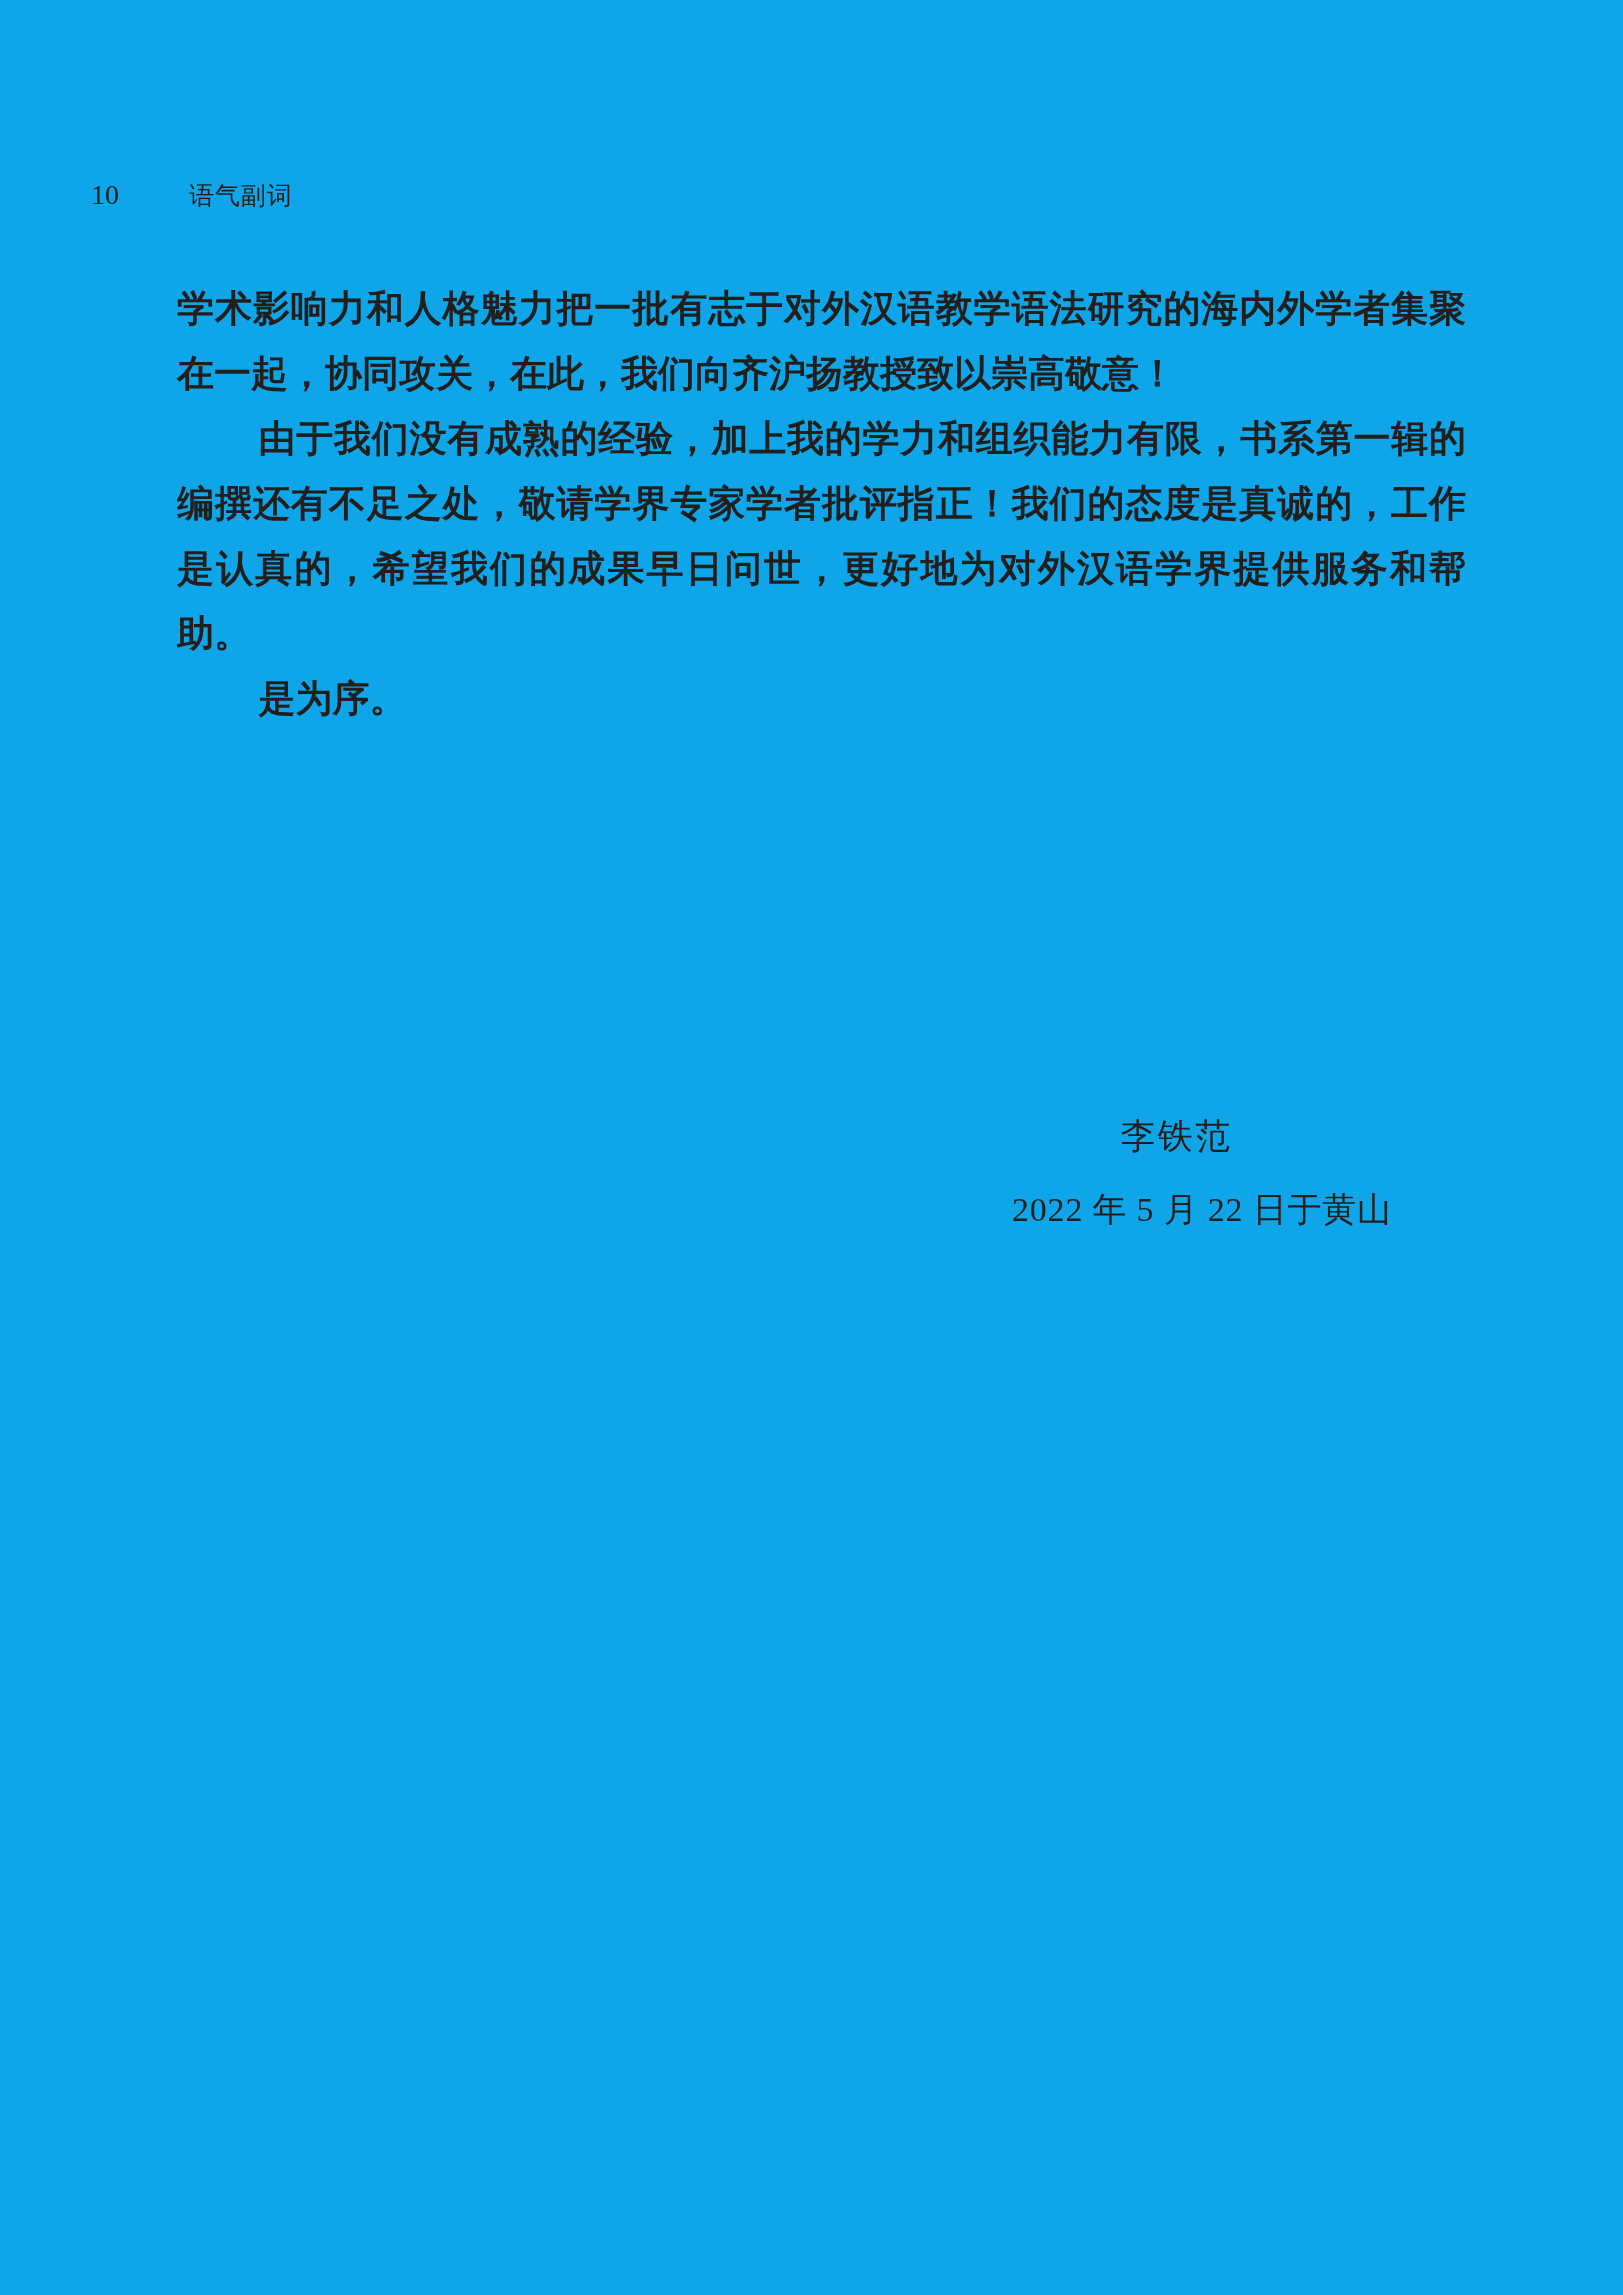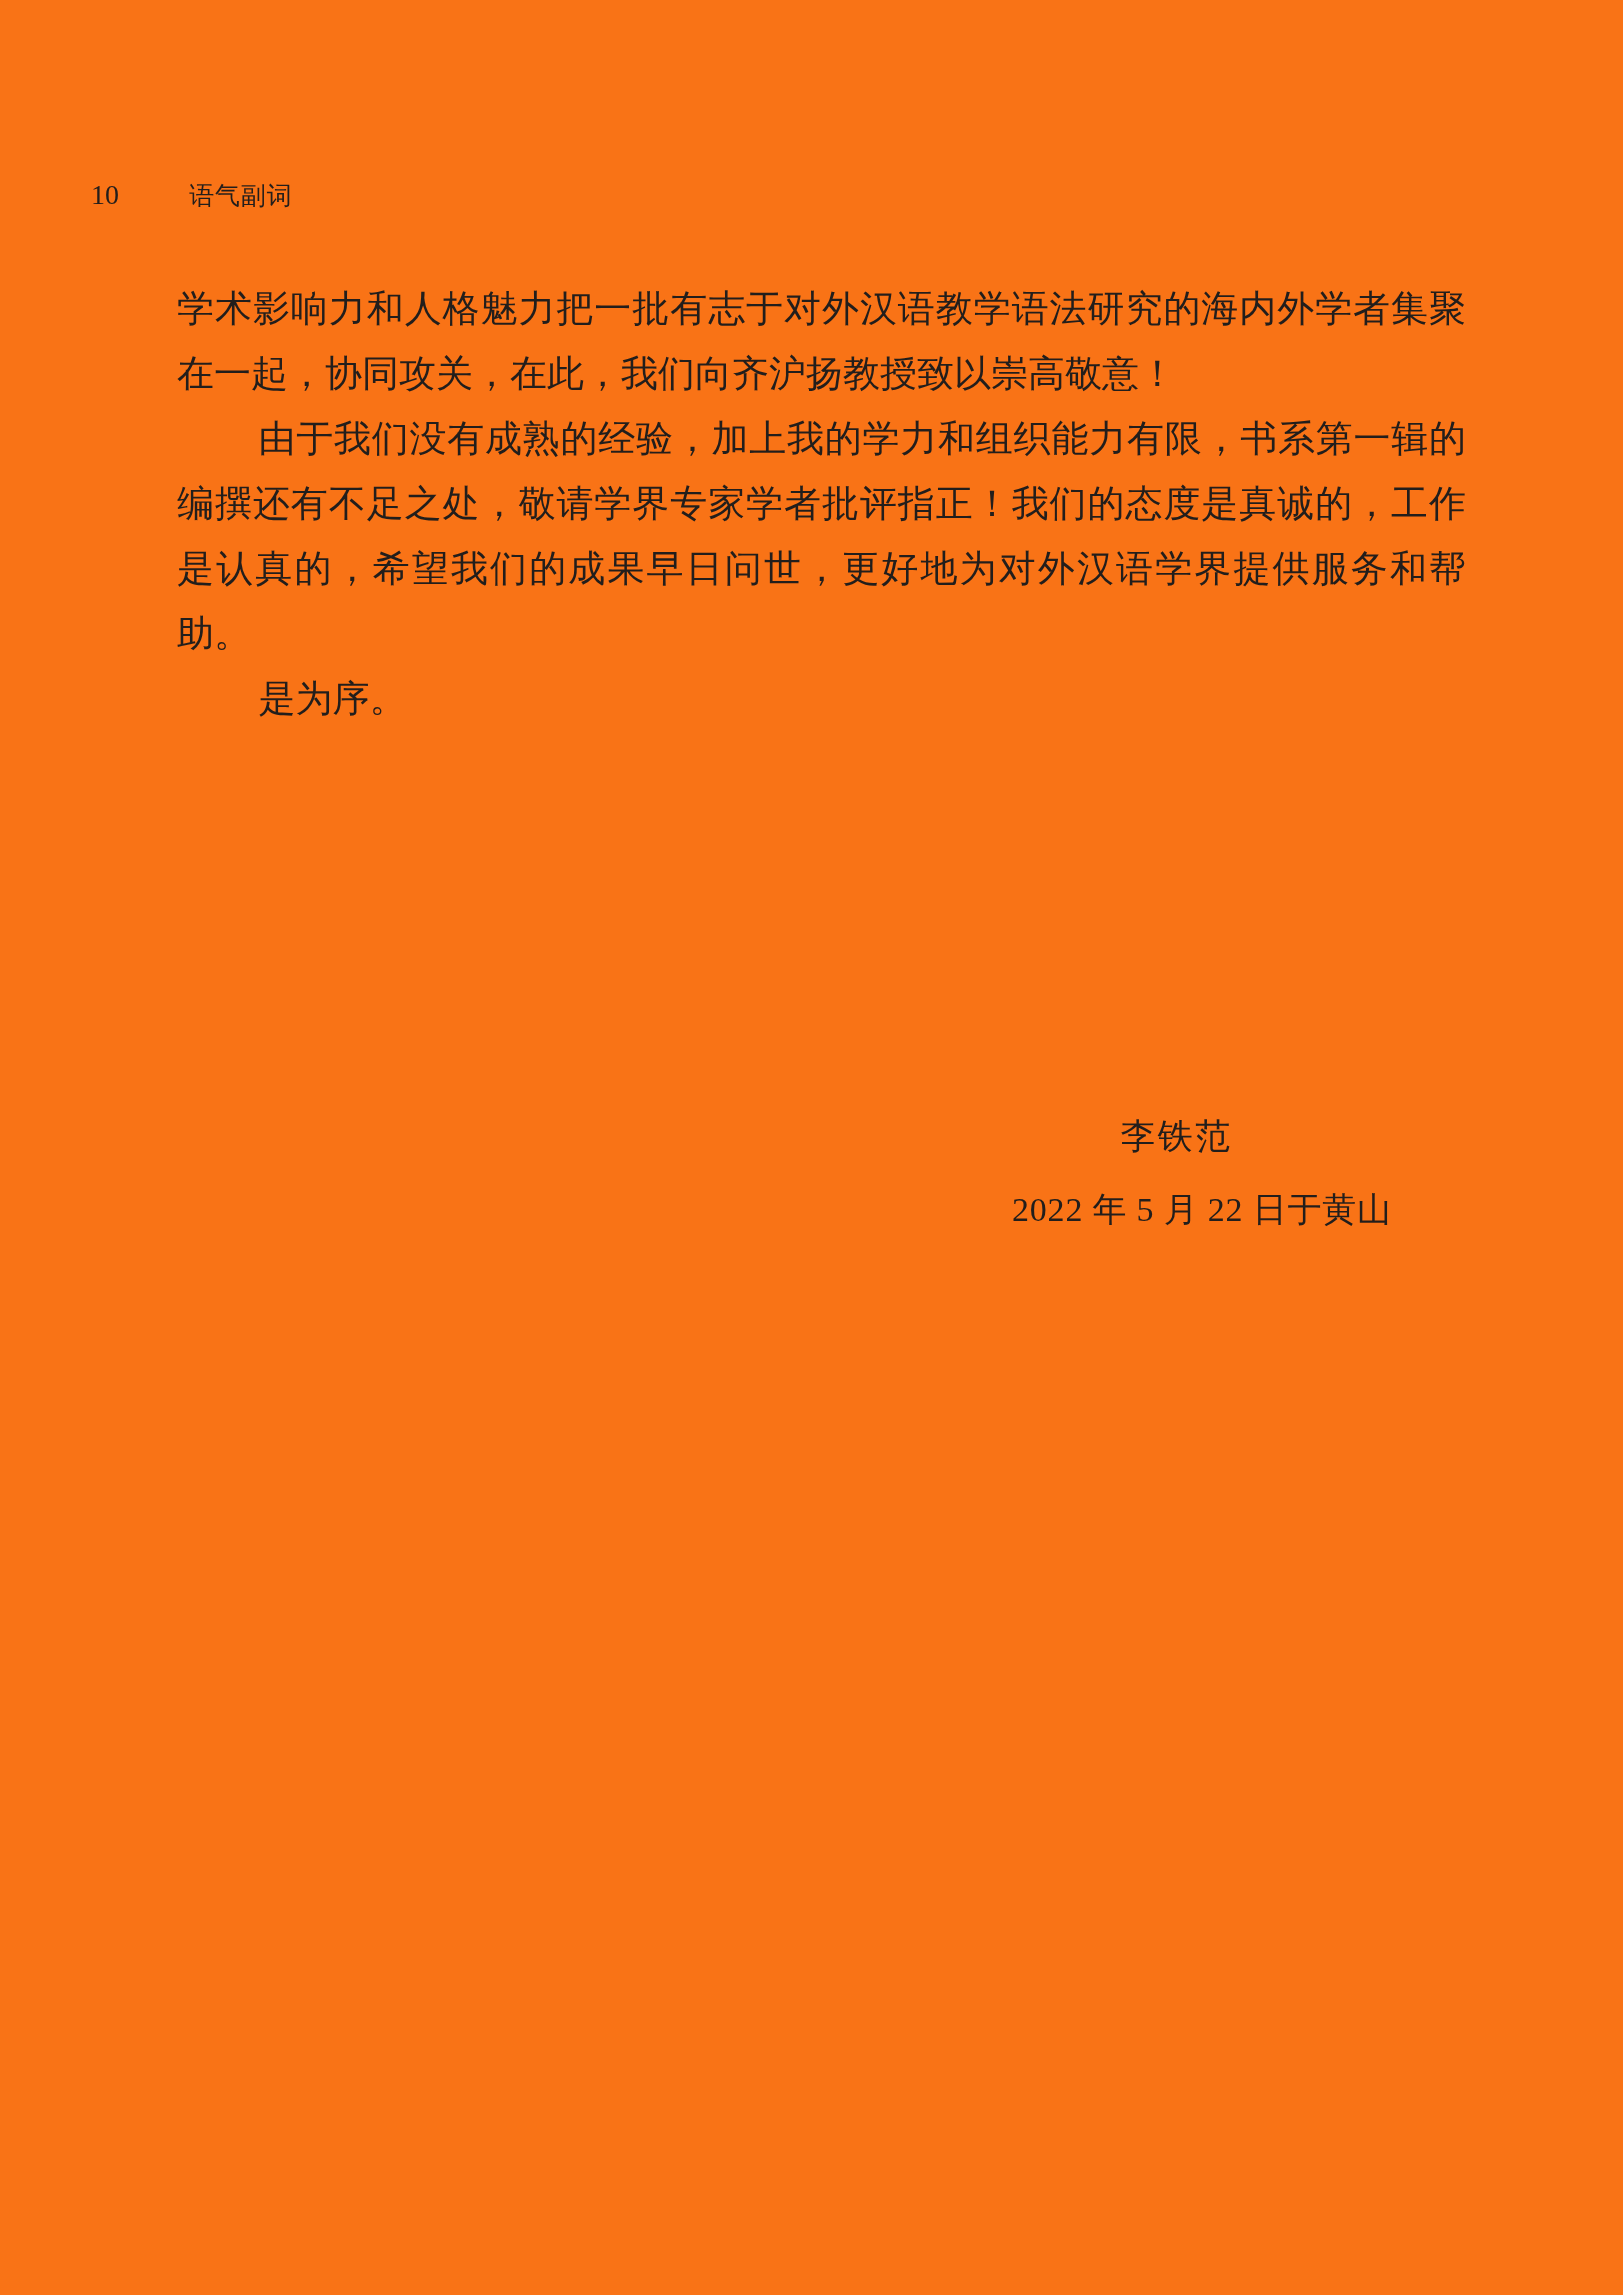--- a/index.html
+++ b/index.html
@@ -11,21 +11,21 @@
     height: 2295px;
     background: #ffffff;
     position: relative;
     font-family: "Liberation Serif", "DejaVu Serif", serif;
     color: #221e1c;
     overflow: hidden;
   }
   .page {
     position: absolute;
     inset: 0;
-    background: #f97316;
+    background: #0ea5e9;
   }
   
   .page-header {
     position: absolute;
     top: 181px;
     left: 91px;
     right: 159px;
     height: 33px;
     white-space: nowrap;
   }
@@ -42,20 +42,21 @@
     line-height: 28px;
     letter-spacing: 0.8px;
     vertical-align: baseline;
   }
   
   .body-text {
     position: absolute;
     top: 276px;
     left: 177px;
     width: 1289px;
+    font-weight: bold;
   }
   .body-text p {
     margin: 0;
     font-size: 37px;
     line-height: 65px;
     text-align: justify;
     text-justify: inter-character;
     word-break: break-all;
     letter-spacing: 0;
   }

